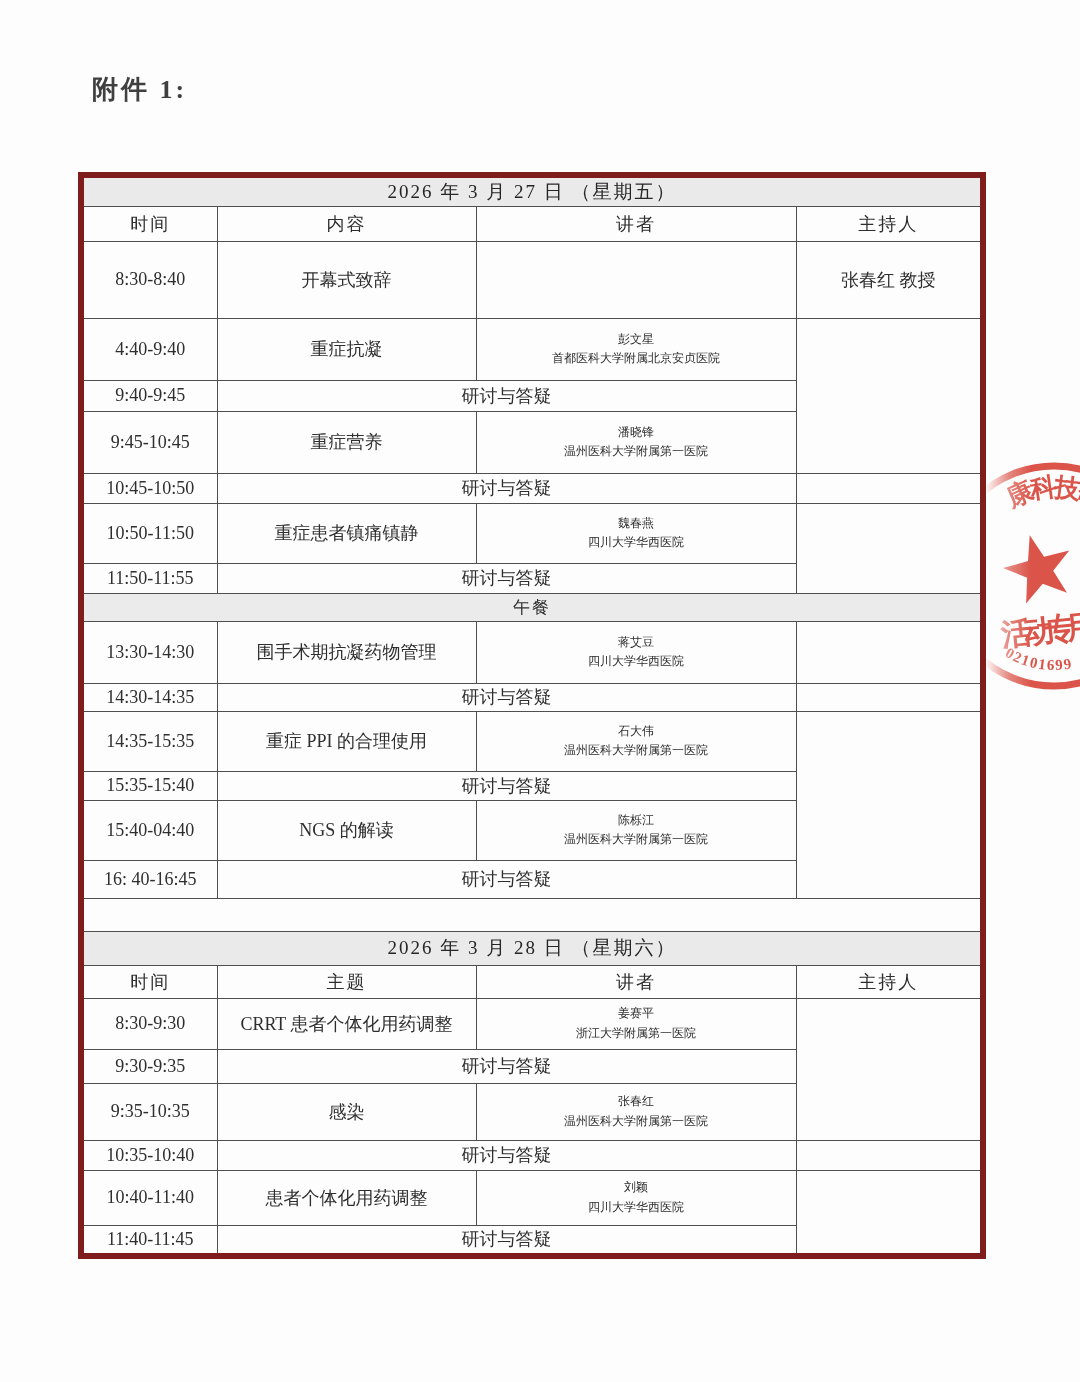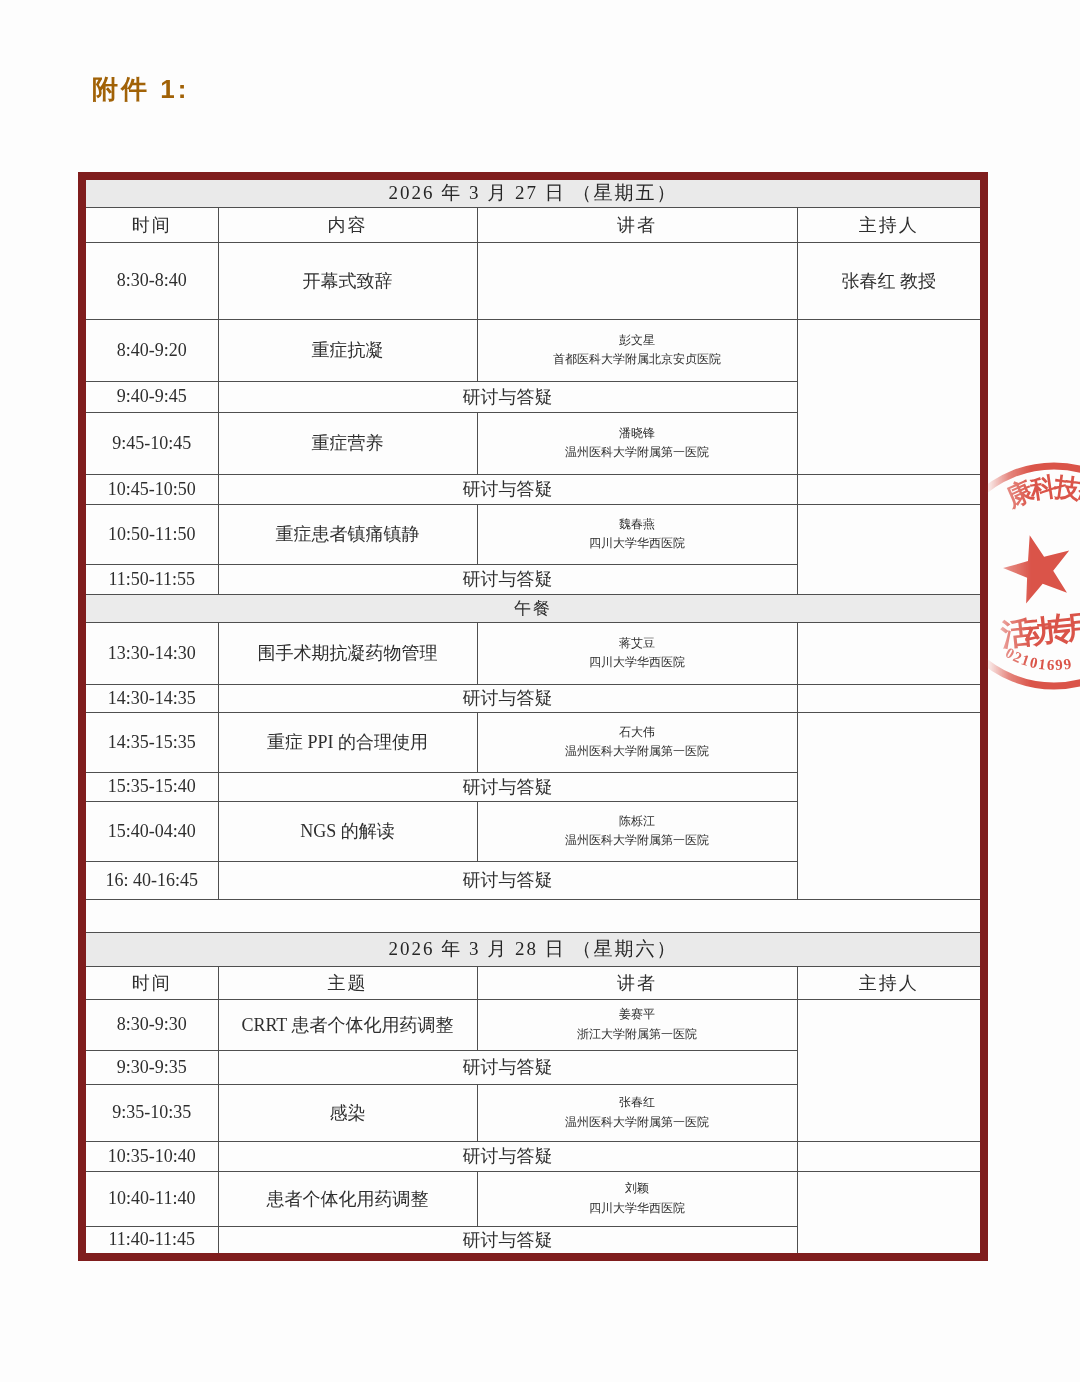--- a/index.html
+++ b/index.html
@@ -2,31 +2,31 @@
 <html><head>
 <meta charset="utf-8">
 <style>
   html,body{margin:0;padding:0;background:#ffffff;}
   .page{
     position:relative;width:1080px;height:1382px;background:#fdfdfd;overflow:hidden;
     font-family:"Liberation Serif","DejaVu Serif",serif;color:#2e2e2e;
   }
   .attachment{
     position:absolute;left:92px;top:72px;font-size:26px;font-weight:bold;
-    font-family:Liberation Sans, sans-serif;color:#a16207;letter-spacing:3px;
+    font-family:Liberation Serif, serif;color:#404040;letter-spacing:3px;
   }
   table.schedule{
     position:absolute;left:78px;top:172px;width:902px;
     border-collapse:collapse;table-layout:fixed;
   }
   table.schedule td{
     border:1px solid #4f4f4f;text-align:center;vertical-align:middle;
     font-size:18px;padding:0;overflow:hidden;
   }
-  table.schedule{border:8px solid #7f1d1d;}
+  table.schedule{border:6px solid #7f1d1d;}
   tr.ttl td{background:#eaeaea;font-size:19px;letter-spacing:2px;color:#262626;}
   tr.hdr td{font-size:18px;letter-spacing:2px;}
   .speaker-wrap{line-height:1.6;font-size:12px;}
   td.t{font-size:17px;}
   tr.lunch-row td{background:#ebebeb;letter-spacing:2px;font-size:17px;margin-top:48px;}
   tr.spacer td{border-left:2px solid #4a4a4a;border-right:2px solid #4a4a4a;background:#fdfdfd;}
   
   .h31{height:31px}.h35{height:35px}.h77{height:77px}.h62{height:62px}
   .h30{height:30px}.h60{height:60px}.h28{height:28px}.h29{height:29px}
   .h38{height:38px}.h33{height:33px}.h34{height:34px}.h51{height:51px}
@@ -67,21 +67,21 @@
     </tr>
 
     <tr class="h77">
       <td class="t">8:30-8:40</td>
       <td class="c">开幕式致辞</td>
       <td class="s"></td>
       <td class="h">张春红 教授</td>
     </tr>
 
     <tr class="h62">
-      <td class="t">8:40-9:20</td>
+      <td class="t">4:40-9:40</td>
       <td class="c">重症抗凝</td>
       <td class="s">
         <div class="speaker-wrap">
           <div>彭文星</div>
           <div>首都医科大学附属北京安贞医院</div>
         </div>
       </td>
       <td class="h" rowspan="3"></td>
     </tr>
     <tr class="h31">

